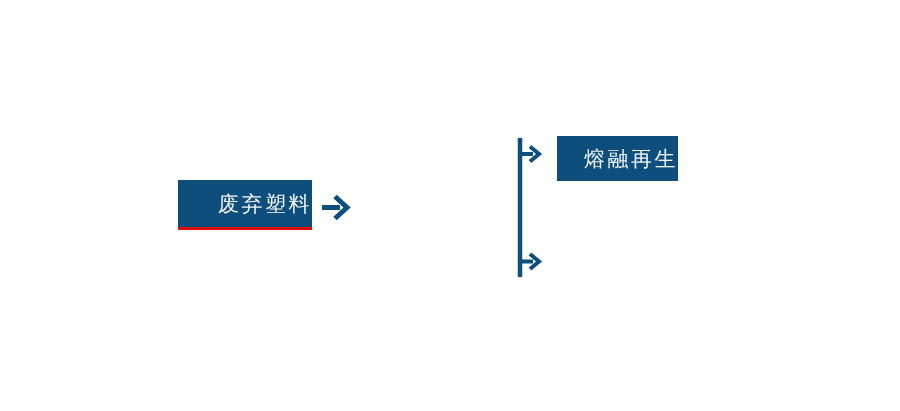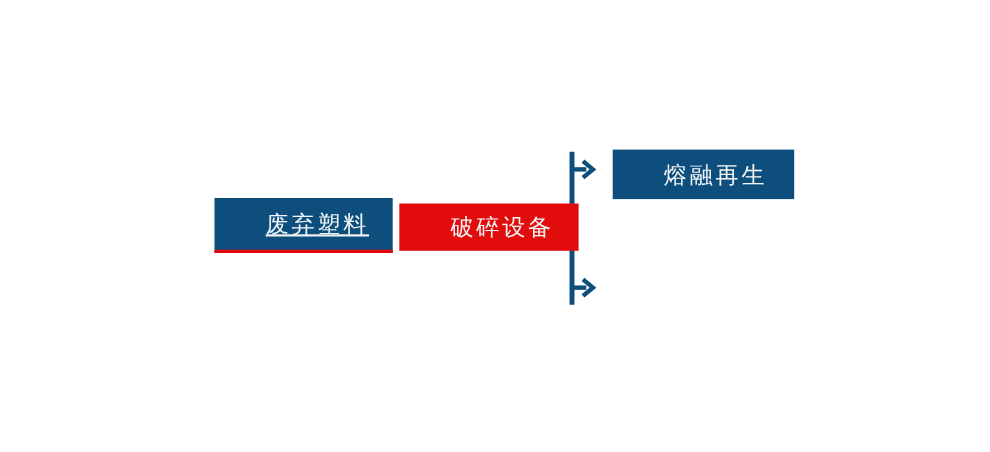--- a/index.html
+++ b/index.html
@@ -24,42 +24,40 @@
     pointer-events: none;
   }
   .connector-layer .stroke-blue {
     stroke: var(--connector-blue, #0d4e7d);
     fill: none;
   }
   .node {
     position: absolute;
     display: flex;
     align-items: center;
-    justify-content: flex-start;
+    justify-content: flex-end;
     color: var(--text-light, #f2f4f6);
     font-size: 21px;
     letter-spacing: 2.5px;
     text-indent: 2.5px; 
     font-weight: 400;
     white-space: nowrap;
-    padding-left: 44px;
   }
   .node-blue {
     background: var(--box-blue, #0d4e7d);
   }
   .node-red {
     background: var(--box-red, #e30c0c);
   }
   .node-source {
-    left: 195px;
+    left: 178px;
     top: 180px;
-    width: 118px;
+    width: 134px;
     height: 47px;
     border-bottom: 3px solid var(--underline-red, #e30c0c);
-    text-decoration: underline;
   }
   .node-process {
     left: 363px;
     top: 185px;
     width: 119px;
     height: 43px;
   }
   .node-branch-top {
     left: 557px;
     top: 136px;
@@ -95,22 +93,19 @@
     <g>
       <line class="stroke-blue" x1="520" y1="261.5" x2="533" y2="261.5" stroke-width="4"></line>
       <polyline class="stroke-blue" points="530,254 539,261.5 530,269" stroke-width="4"></polyline>
     </g>
   </svg>
 
   <div class="node node-blue node-source">
     <span>废弃塑料</span>
   </div>
 
-  <div class="node node-red node-process">
-    <span>破碎设备</span>
-  </div>
 
   <div class="node node-blue node-branch-top">
     <span>熔融再生</span>
   </div>
 
 
 </div>
 
 </body></html>

